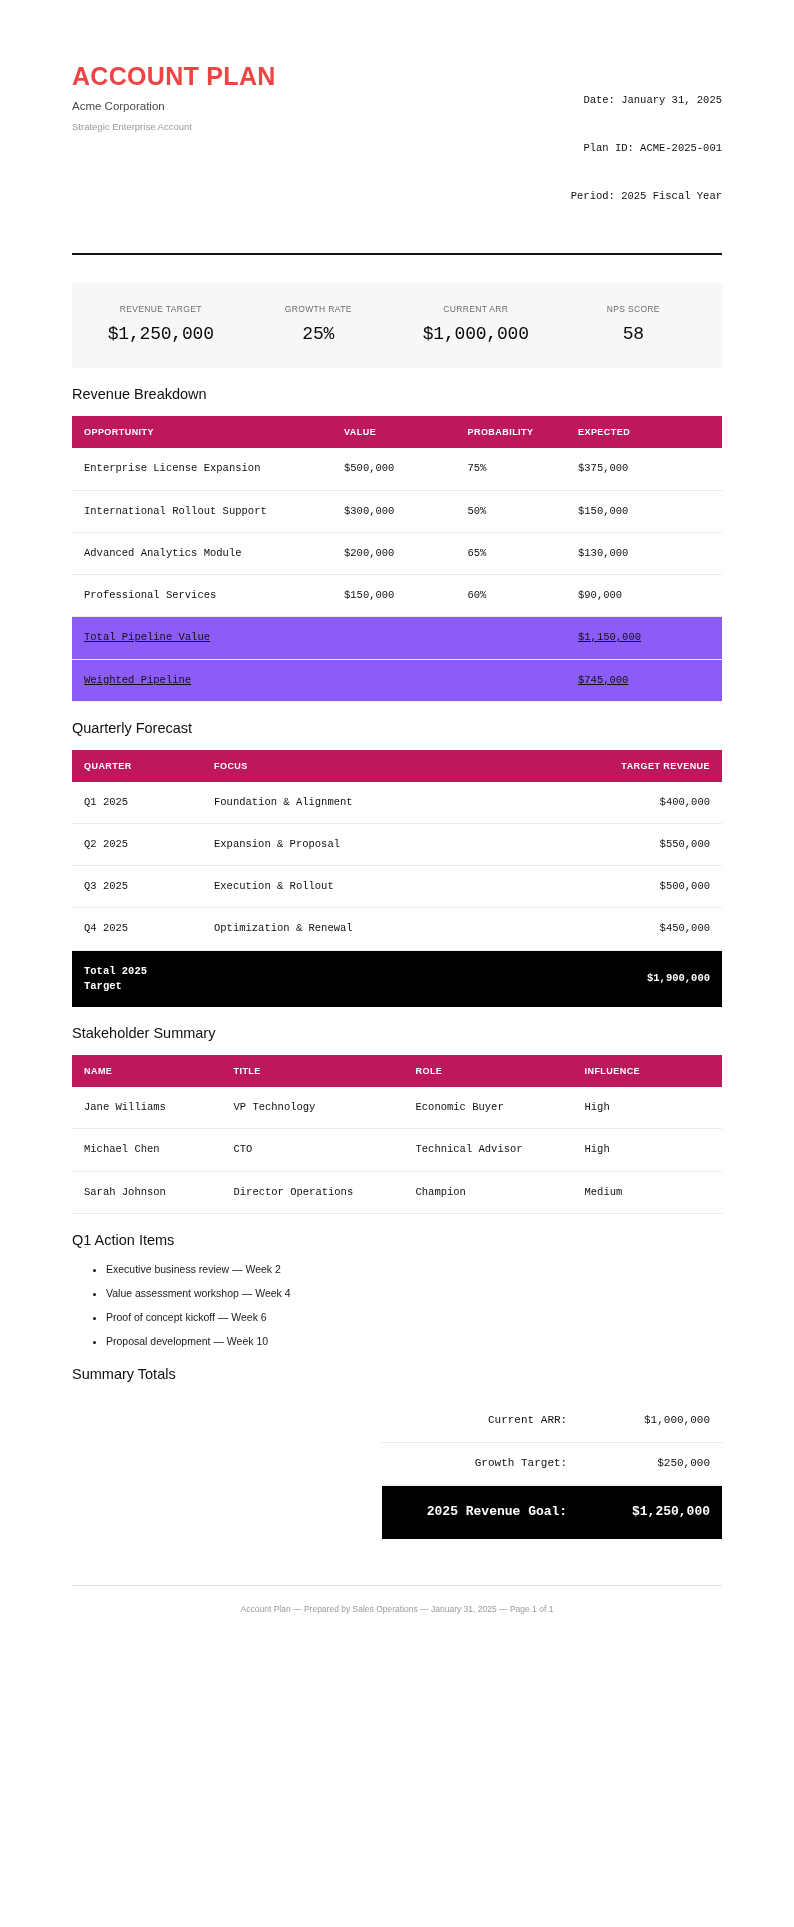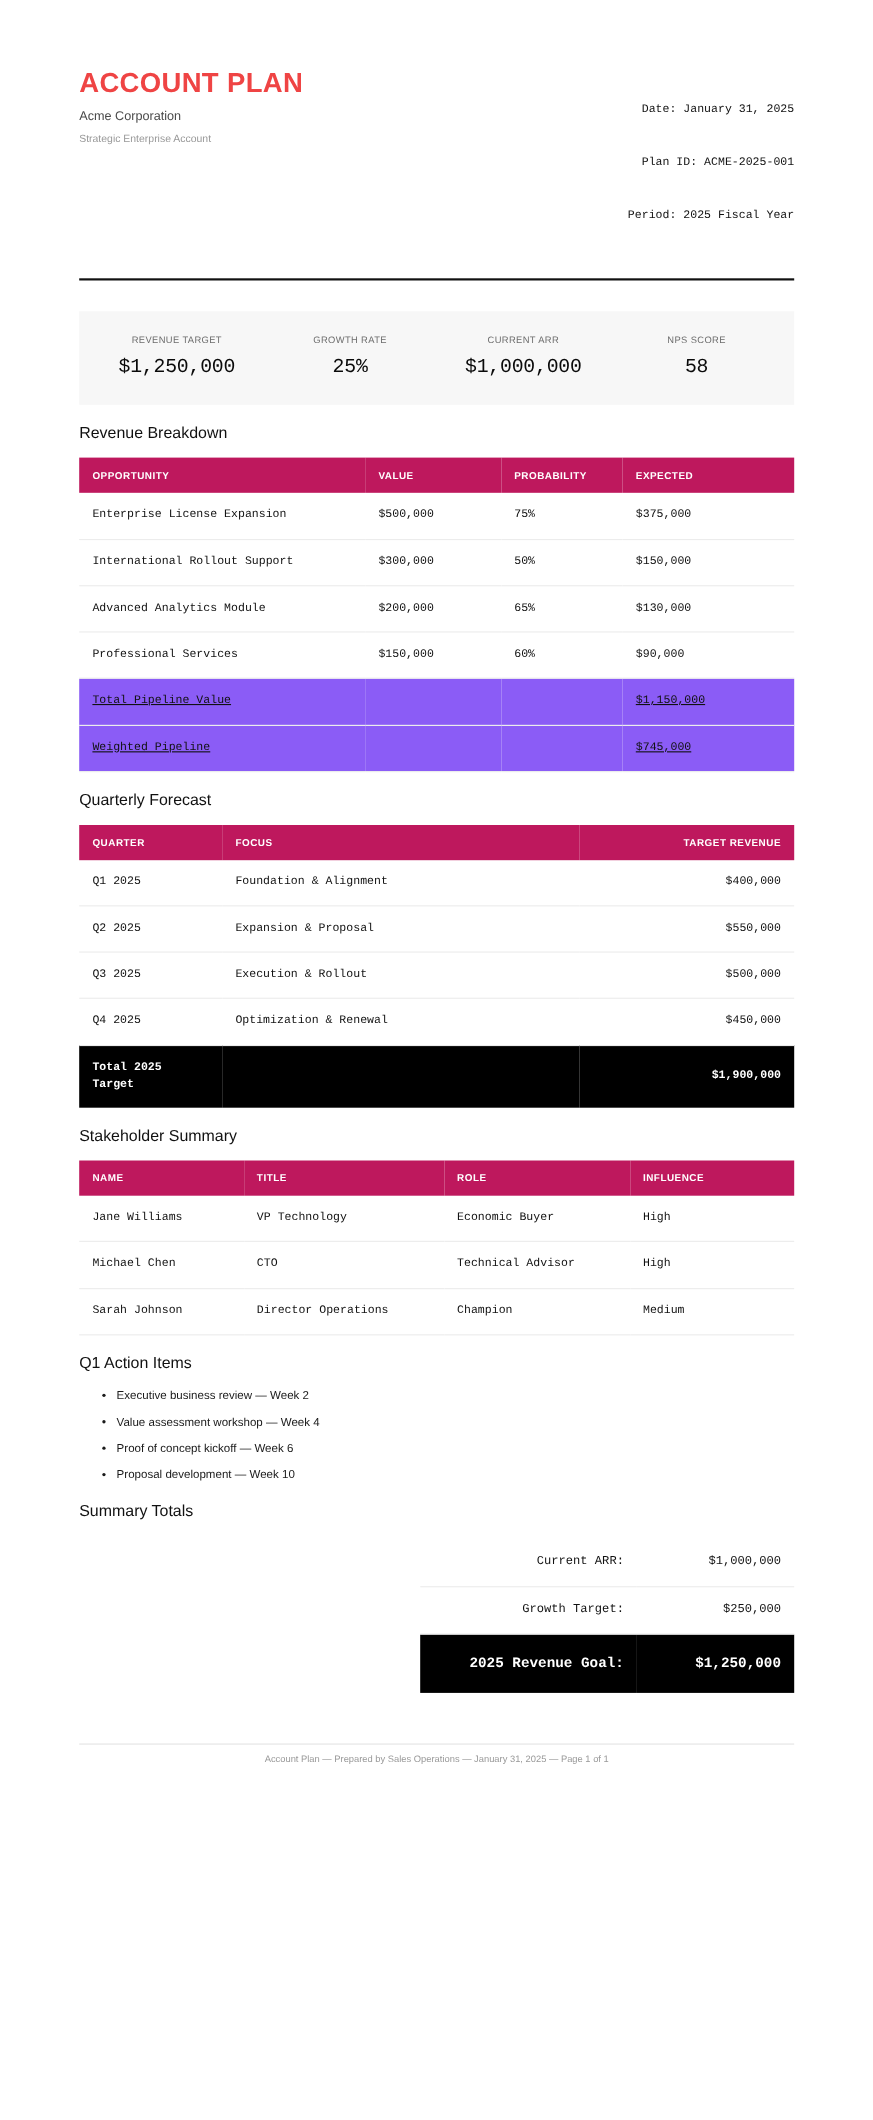--- a/index.html
+++ b/index.html
@@ -176,21 +176,21 @@
     font-size: 13px;
     font-weight: bold;
     border-bottom: none;
     padding: 17px 12px;
   }
   .grand-label-cell { line-height: 1.3; }
   
   .footer {
     margin-top: 46px;
     border-top: 1px solid #e3e3e3;
-    padding-top: 8px;
+    padding-top: 18px;
     text-align: center;
     font-size: 8.5px;
     color: #999999;
     padding-bottom: 30px;
   }
 </style>
 </head>
 <body>
 
 <div class="page">

